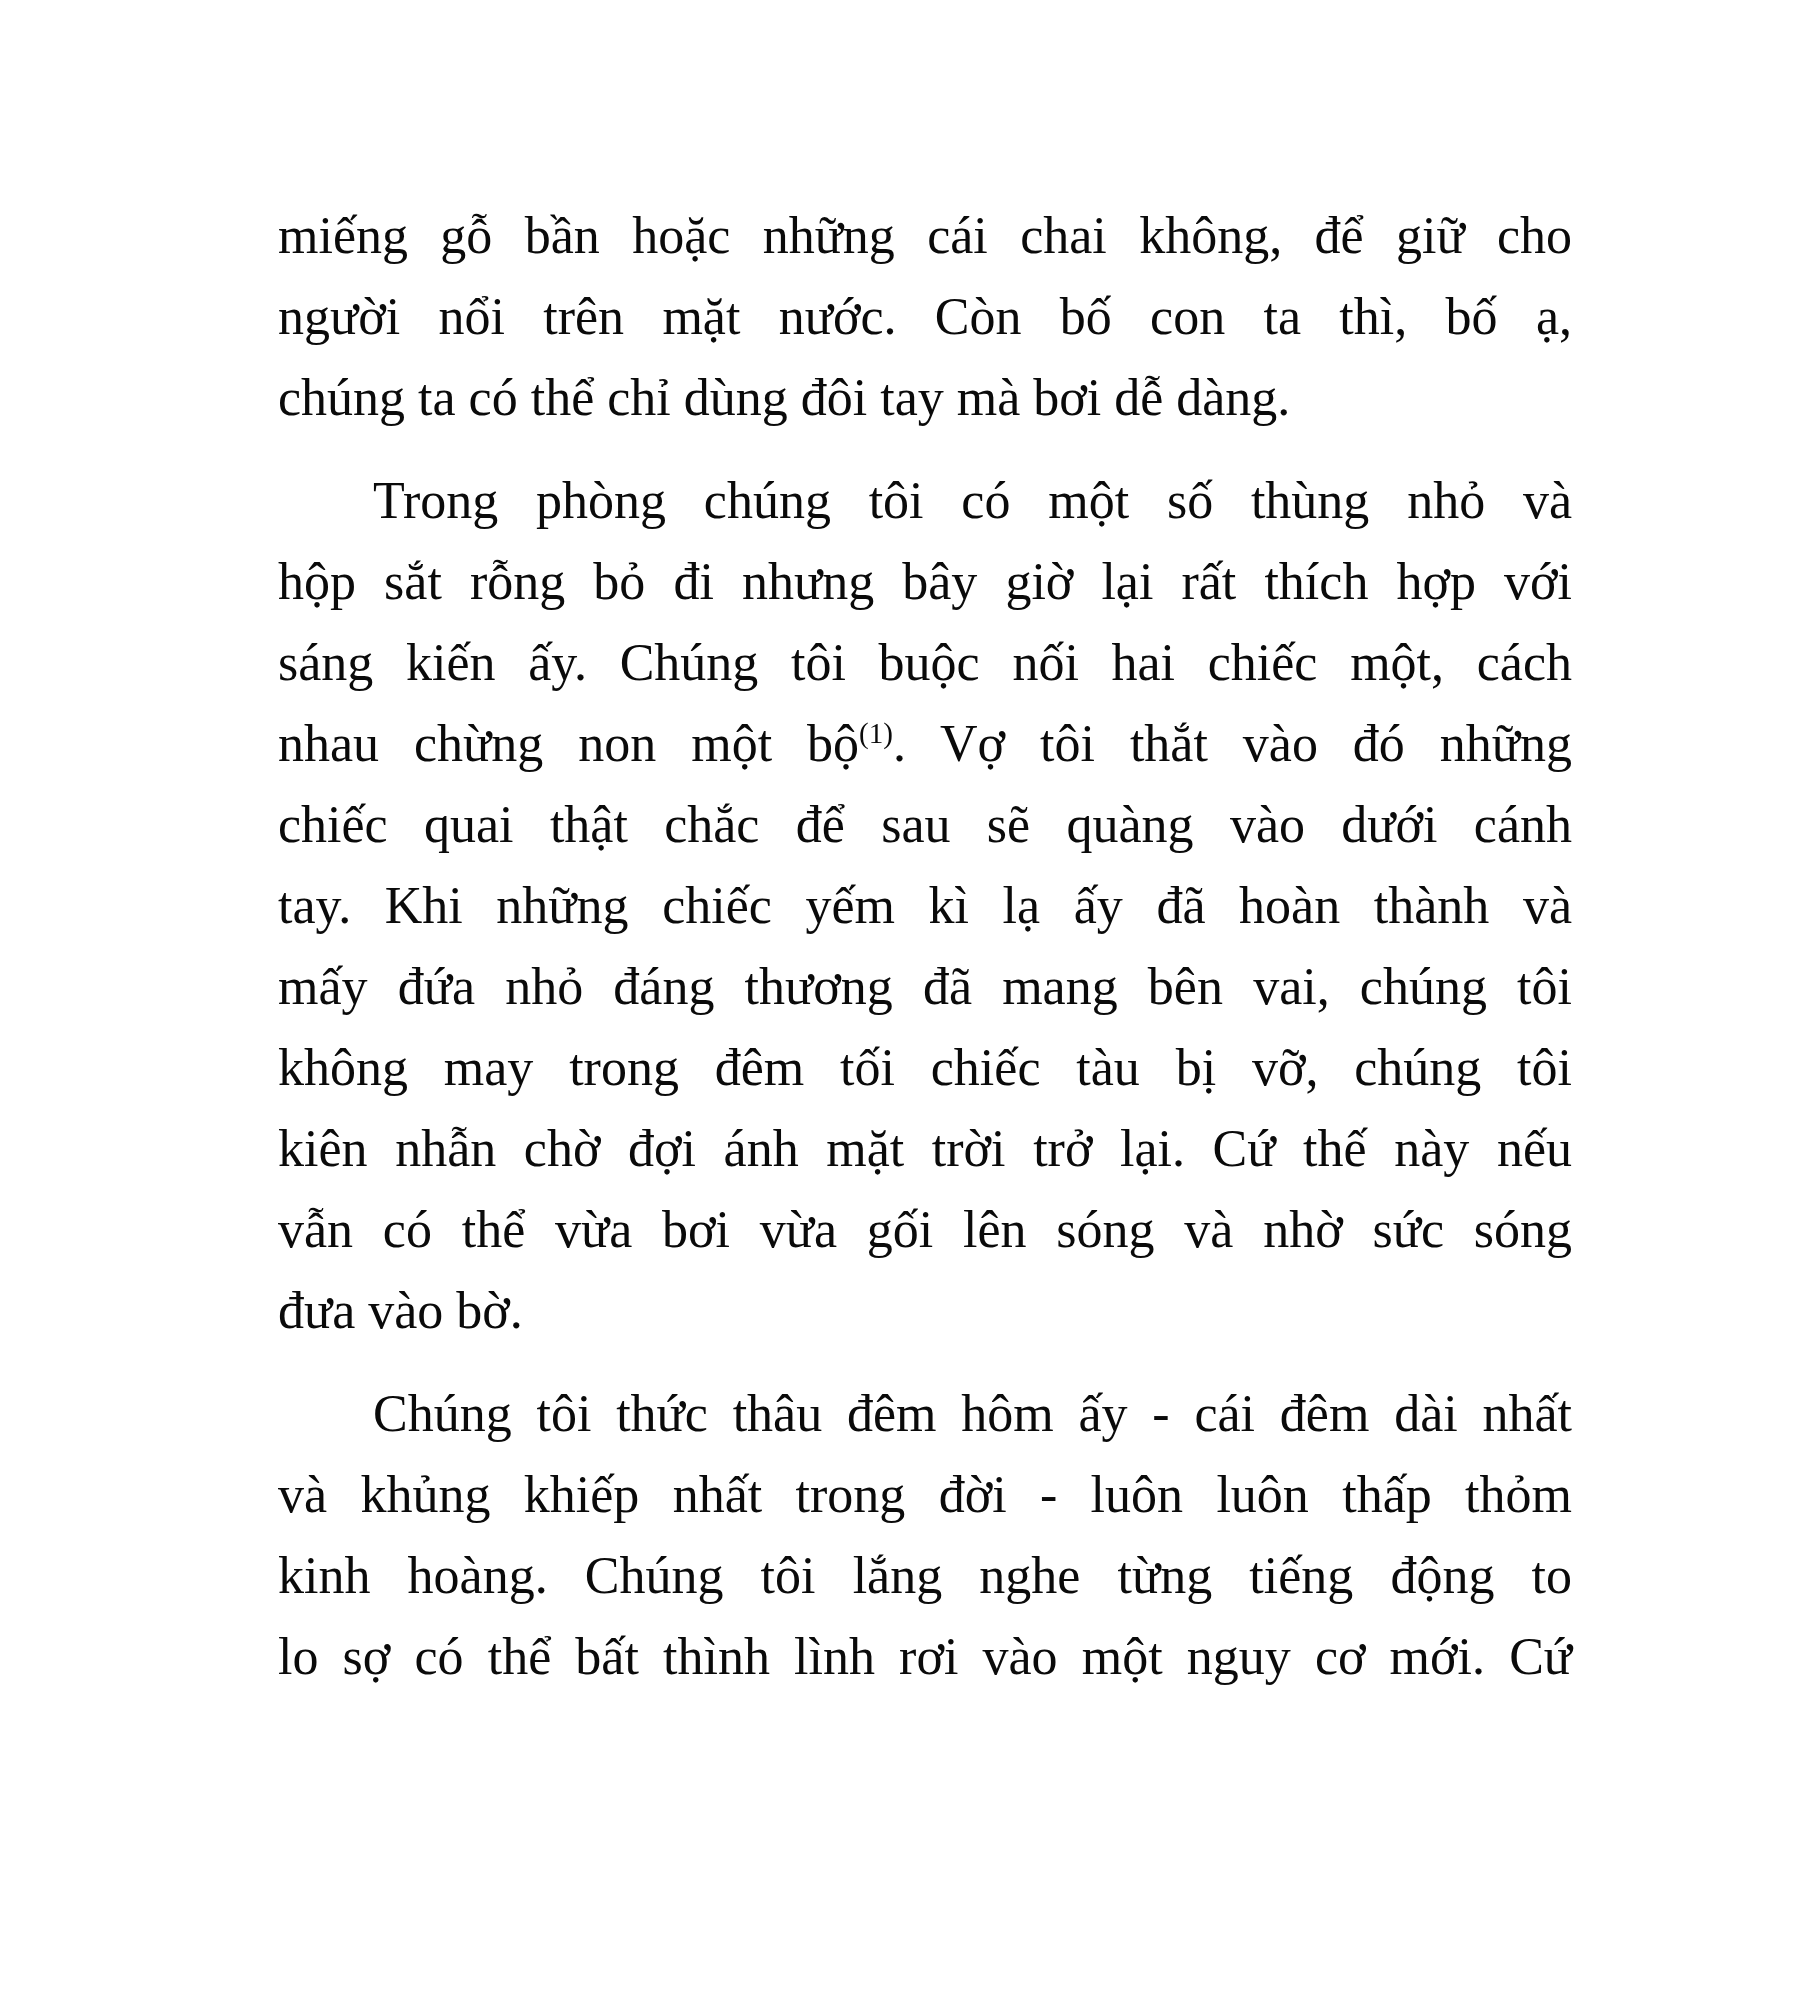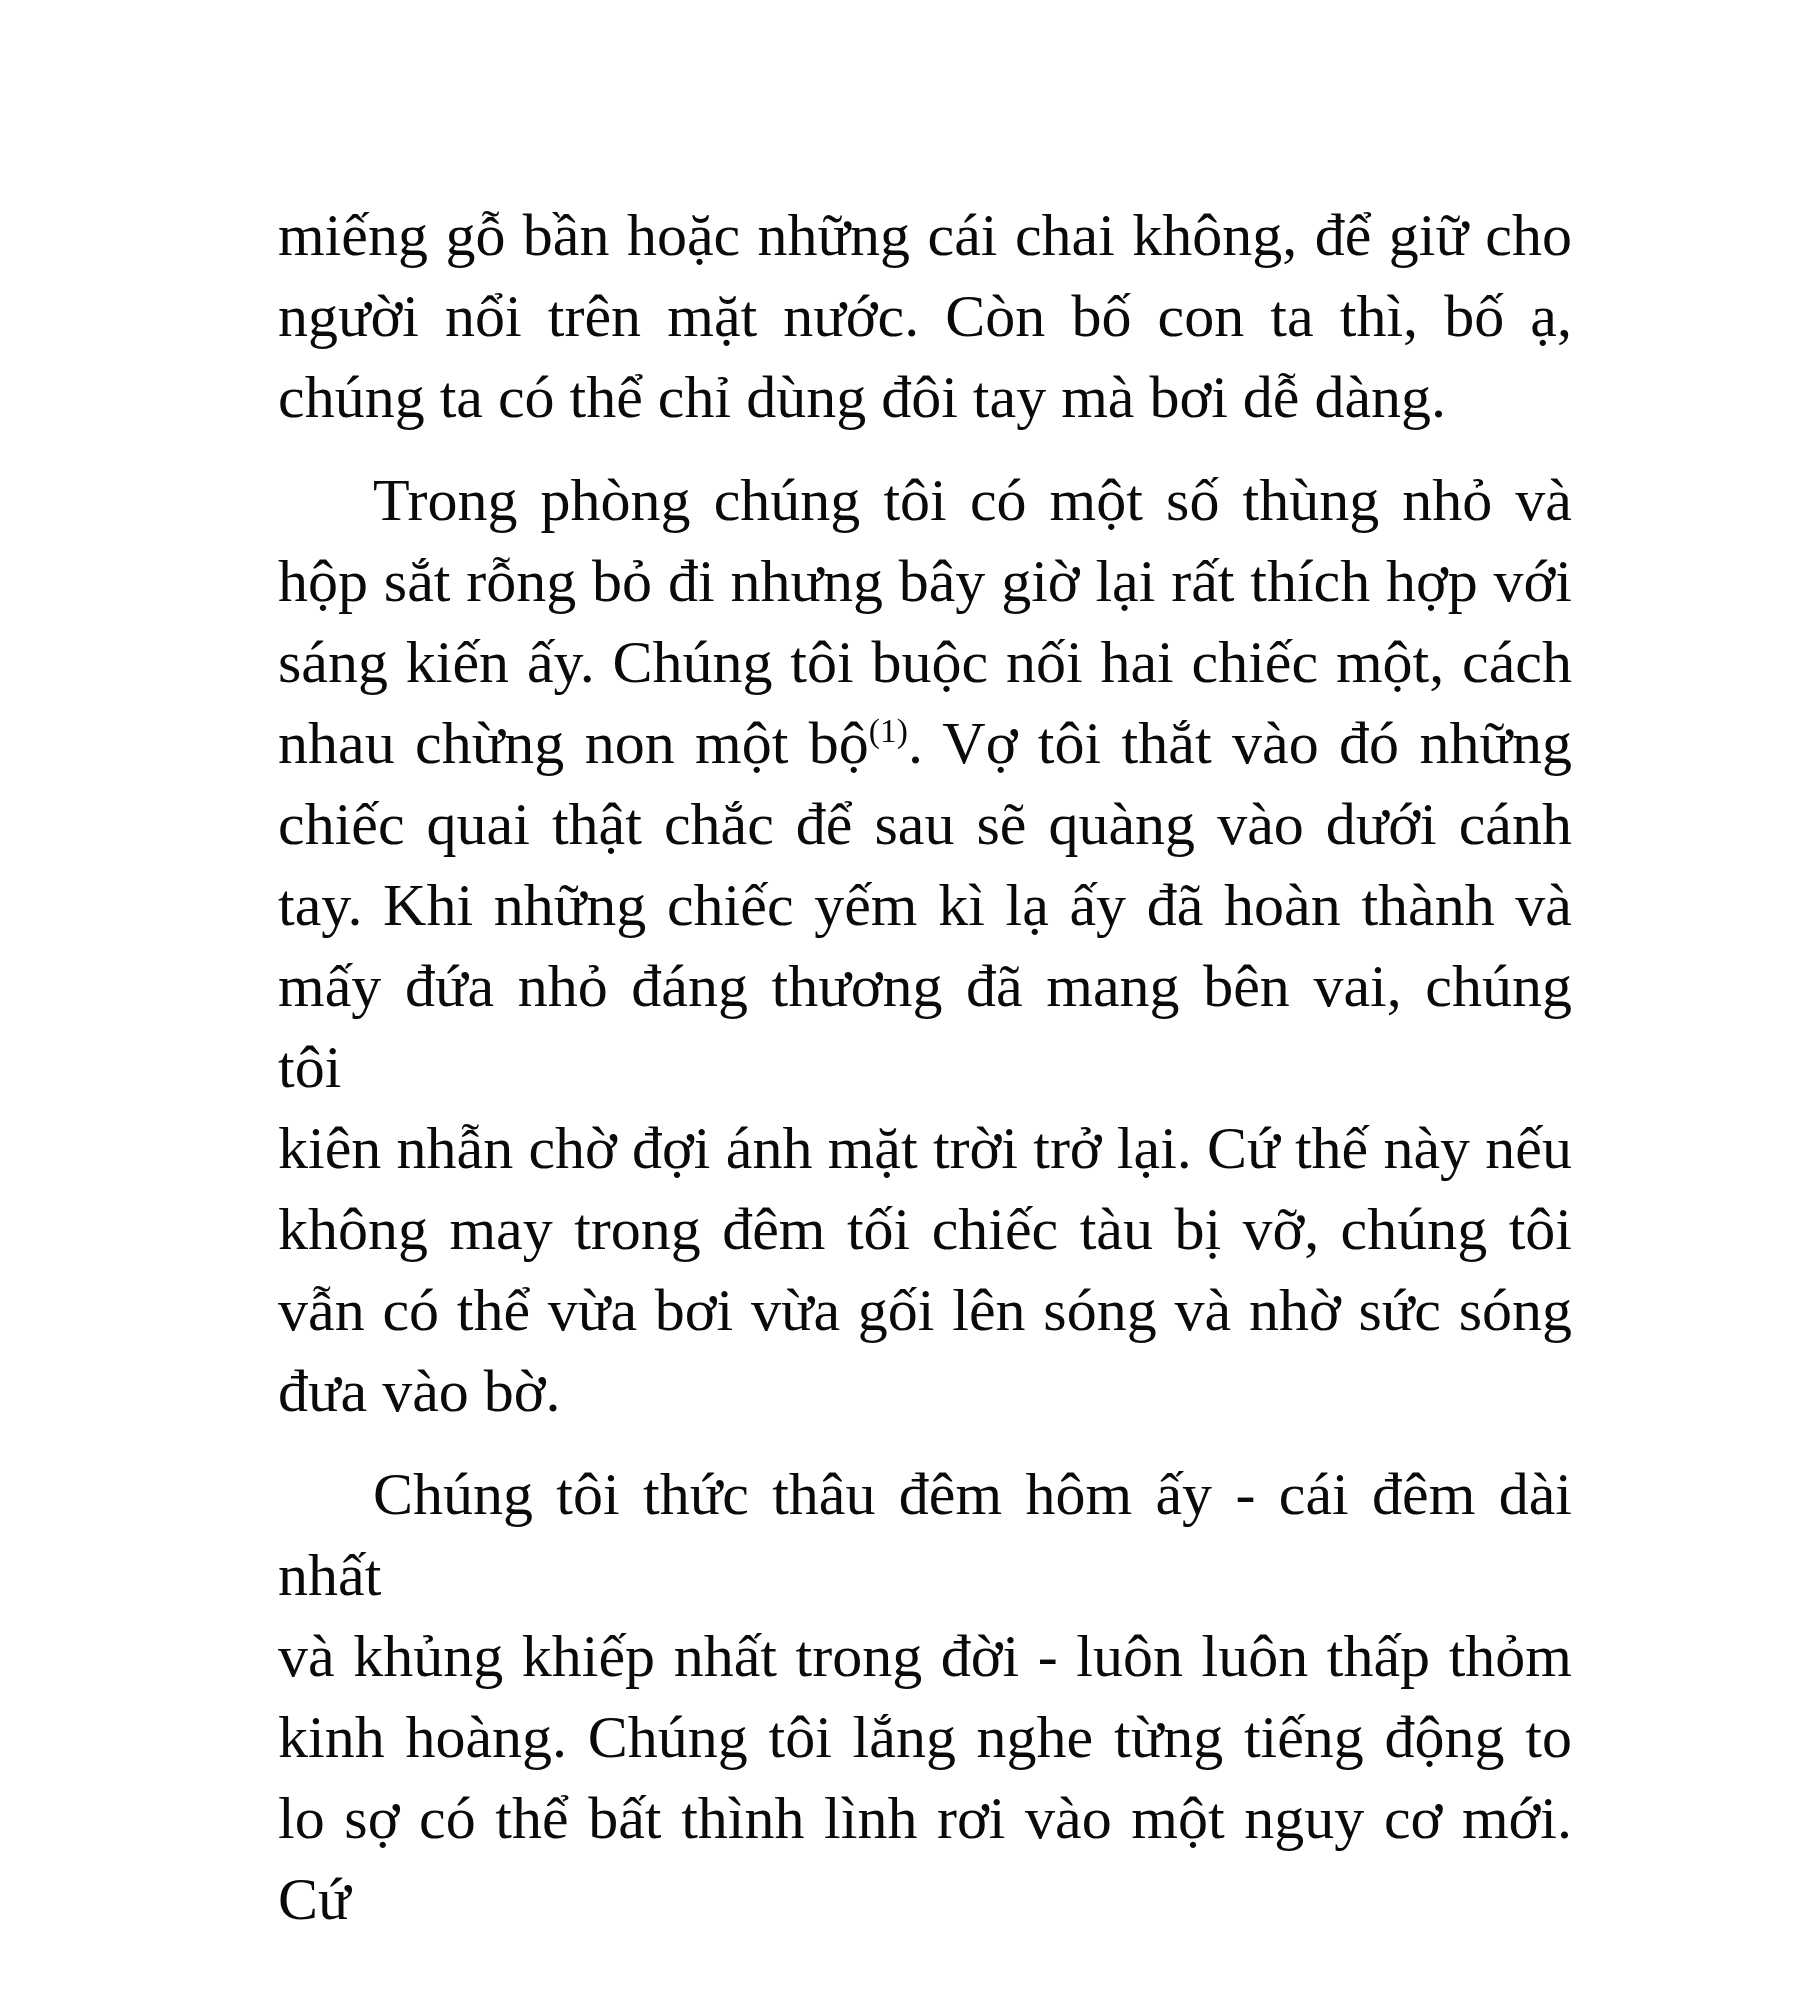--- a/index.html
+++ b/index.html
@@ -14,21 +14,21 @@
   }
   .body-text {
     position: absolute;
     left: 278px;
     top: 195px;
     width: 1294px;
   }
   .para { margin: 0; }
   .para + .para { margin-top: 22px; }
   .line {
-    font-size: 60px;
+    font-size: 52px;
     line-height: 81px;
     text-align: justify;
     text-align-last: justify;
   }
   .line.rag {
     text-align: left;
     text-align-last: left;
   }
   .para.indent .line:first-child { text-indent: 95px; }
   .line sup {
@@ -49,22 +49,22 @@
         <div class="line rag"><span>chúng ta có thể chỉ dùng đôi tay mà bơi dễ dàng.</span></div>
       </div>
       <div class="para indent">
         <div class="line"><span>Trong phòng chúng tôi có một số thùng nhỏ và</span></div>
         <div class="line"><span>hộp sắt rỗng bỏ đi nhưng bây giờ lại rất thích hợp với</span></div>
         <div class="line"><span>sáng kiến ấy. Chúng tôi buộc nối hai chiếc một, cách</span></div>
         <div class="line"><span>nhau chừng non một bộ</span><sup>(1)</sup><span>. Vợ tôi thắt vào đó những</span></div>
         <div class="line"><span>chiếc quai thật chắc để sau sẽ quàng vào dưới cánh</span></div>
         <div class="line"><span>tay. Khi những chiếc yếm kì lạ ấy đã hoàn thành và</span></div>
         <div class="line"><span>mấy đứa nhỏ đáng thương đã mang bên vai, chúng tôi</span></div>
+        <div class="line"><span>không may trong đêm tối chiếc tàu bị vỡ, chúng tôi</span></div>
         <div class="line"><span>kiên nhẫn chờ đợi ánh mặt trời trở lại. Cứ thế này nếu</span></div>
-        <div class="line"><span>không may trong đêm tối chiếc tàu bị vỡ, chúng tôi</span></div>
         <div class="line"><span>vẫn có thể vừa bơi vừa gối lên sóng và nhờ sức sóng</span></div>
         <div class="line rag"><span>đưa vào bờ.</span></div>
       </div>
       <div class="para indent">
         <div class="line"><span>Chúng tôi thức thâu đêm hôm ấy - cái đêm dài nhất</span></div>
         <div class="line"><span>và khủng khiếp nhất trong đời - luôn luôn thấp thỏm</span></div>
         <div class="line"><span>kinh hoàng. Chúng tôi lắng nghe từng tiếng động to</span></div>
         <div class="line"><span>lo sợ có thể bất thình lình rơi vào một nguy cơ mới. Cứ</span></div>
       </div>
     </main>

